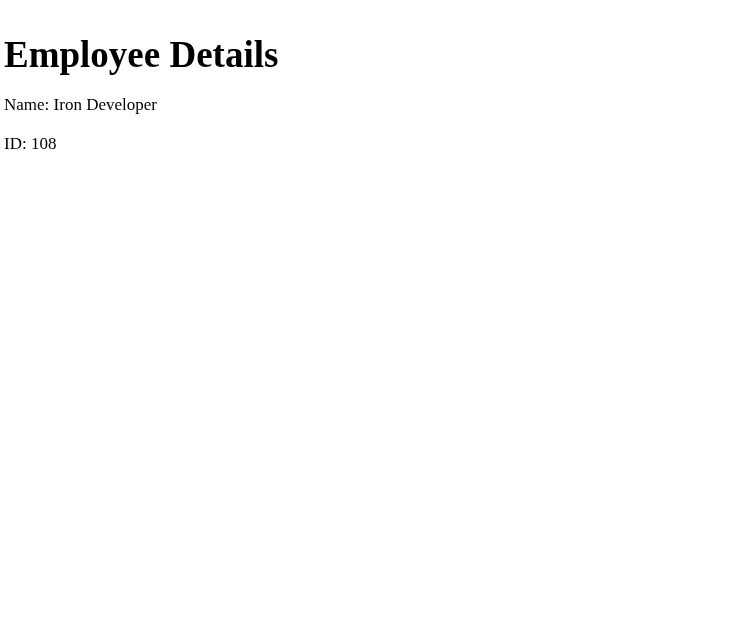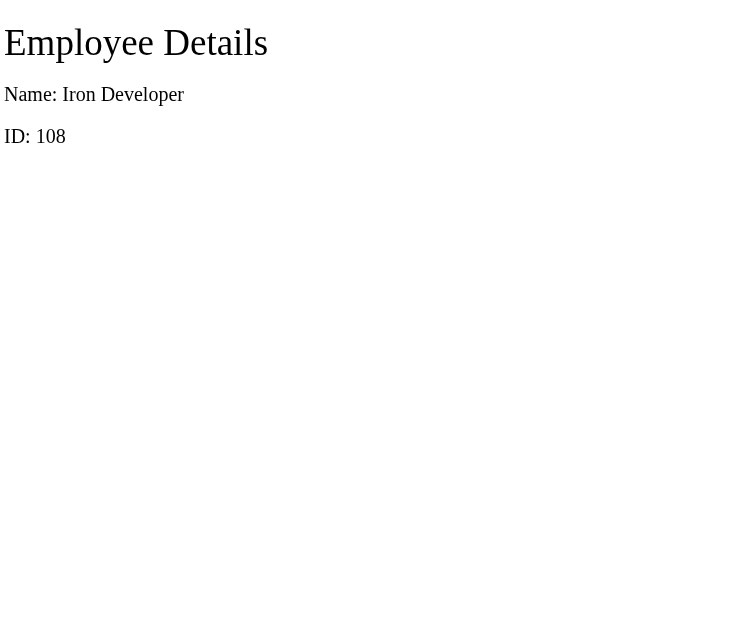--- a/index.html
+++ b/index.html
@@ -4,25 +4,25 @@
   <style>
     body {
       margin: 0;
       padding: 4px;
       font-family: "Times New Roman", Times, serif;
       color: #000;
       background: #fff;
     }
     h1 {
       font-size: 37px;
-      font-weight: normal;
-      margin: 17px 0 18px 0;
+      font-weight: bold;
+      margin: 29px 0 18px 0;
     }
     p {
-      font-size: 20px;
+      font-size: 17px;
       margin: 19px 0;
     }
   </style>
 </head>
 <body>
 
 <h1>Employee Details</h1>
 <p>Name: Iron Developer</p>
 <p>ID: 108</p>
 

